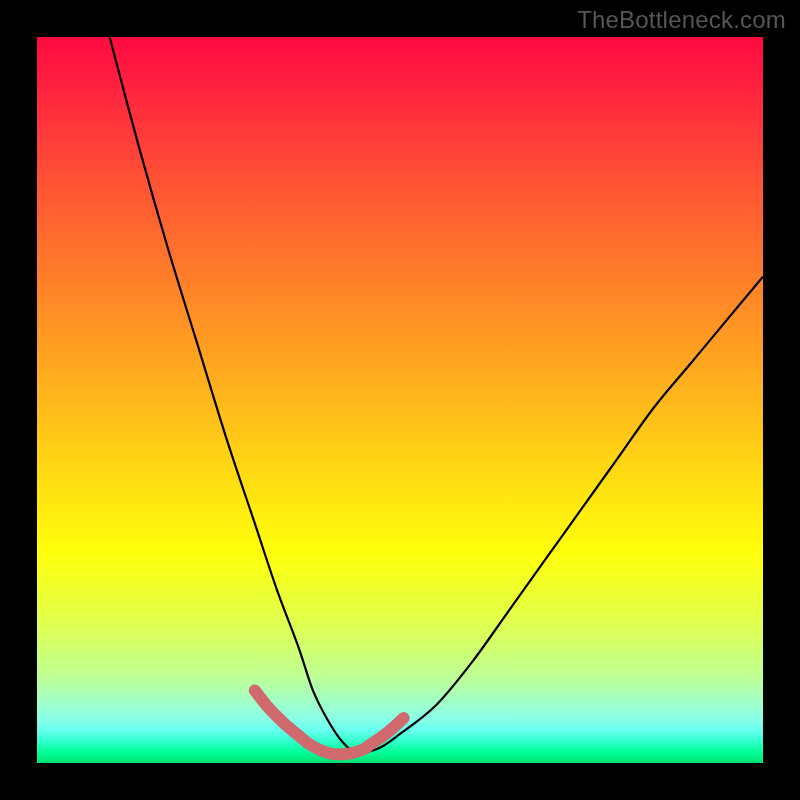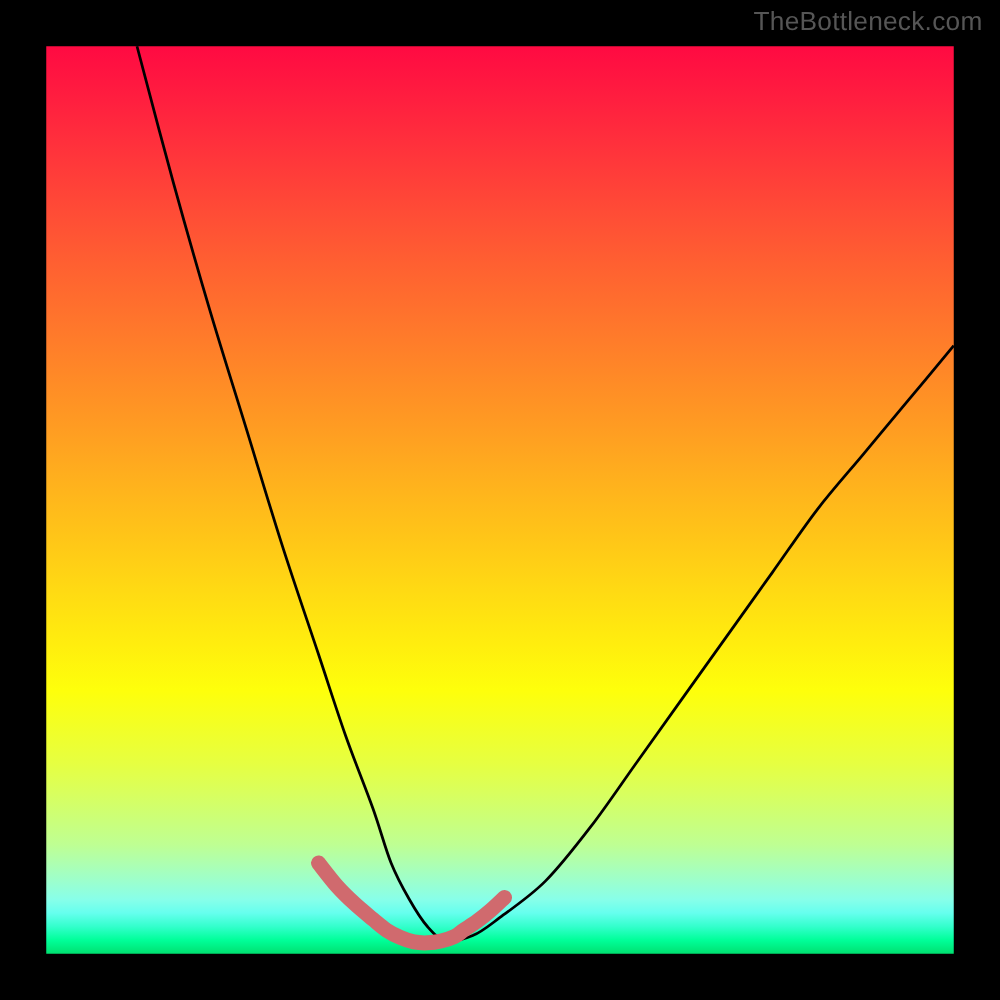--- a/index.html
+++ b/index.html
@@ -48,21 +48,21 @@
       #33ffcc 97%,
       #00ff99 98.5%,
       #00e070 100%
     );
   }
   .watermark {
     position: absolute;
     top: 6px;
     right: 14px;
     font-family: Arial, Helvetica, sans-serif;
-    font-size: 21px;
+    font-size: 24px;
     color: #565656;
     letter-spacing: 0.2px;
     user-select: none;
   }
   svg.curve {
     position: absolute;
     left: 0; top: 0;
     width: 726px;
     height: 726px;
     overflow: visible;

